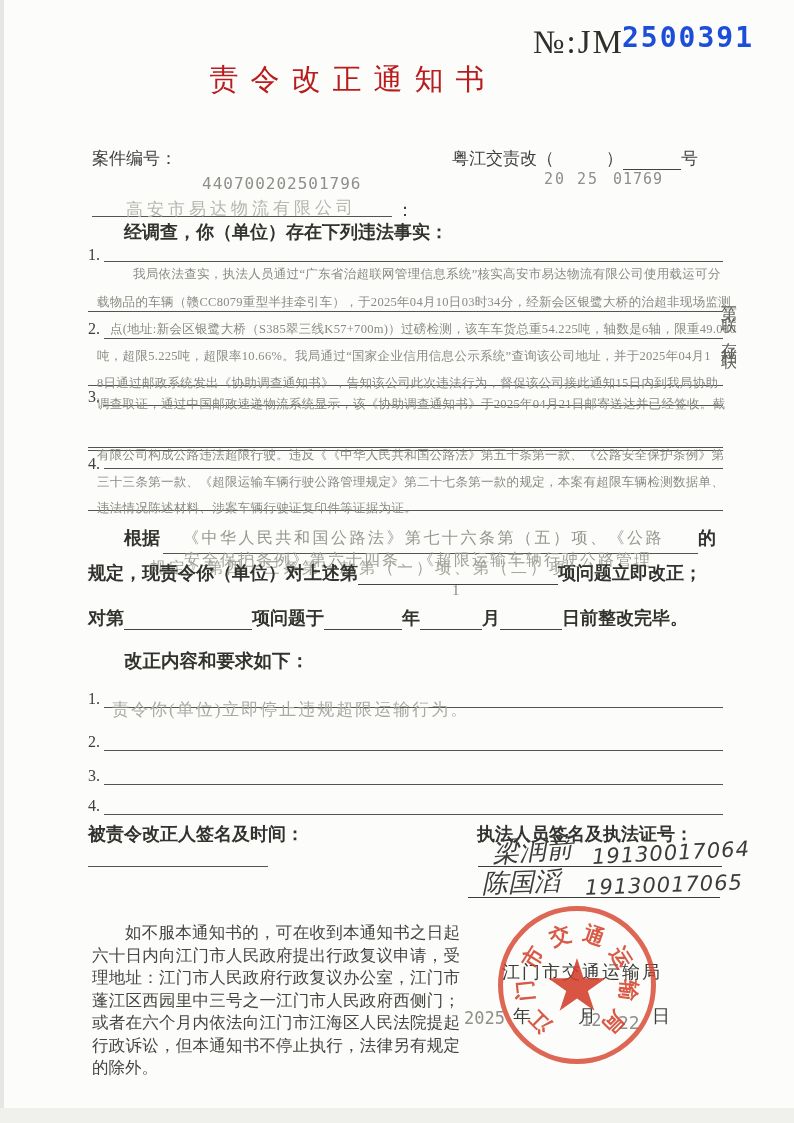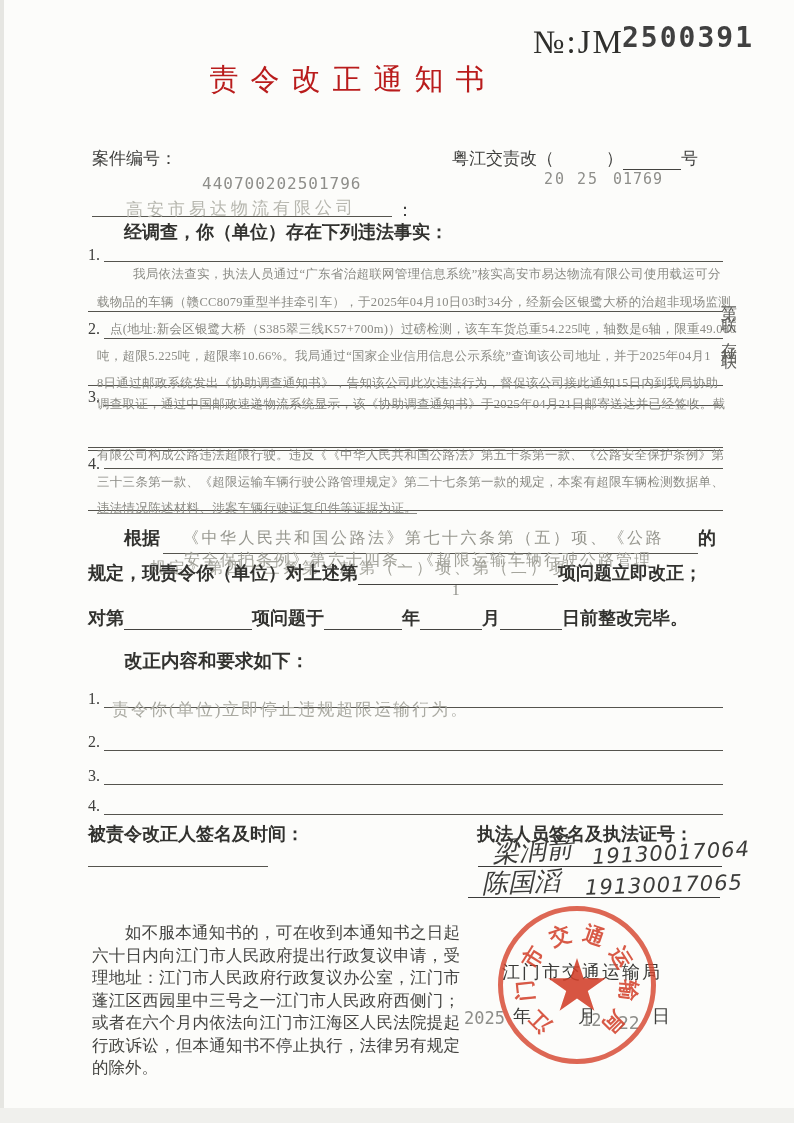--- a/index.html
+++ b/index.html
@@ -3,21 +3,21 @@
 <meta charset="utf-8">
 <style>
   html,body{margin:0;padding:0;}
   body{background:#e9e9e6;font-family:"Liberation Serif","DejaVu Serif",serif;}
   .page{position:relative;width:794px;height:1123px;background:#fcfcfa;overflow:hidden;margin:0 auto;}
   .abs{position:absolute;}
   .printed{font-family:"Liberation Serif","DejaVu Serif",serif;color:#3e3e3c;font-size:17px;white-space:nowrap;}
   .printed-bold{font-weight:600;color:#32322f;}
   .typedcn{font-family:"Liberation Serif","DejaVu Serif",serif;color:#8a8a84;white-space:nowrap;}
   .typednum{font-family:"DejaVu Sans Mono","Liberation Mono",monospace;color:#8e8e8a;white-space:nowrap;}
-  .stampred{font-family:"DejaVu Sans Mono","Liberation Mono",monospace;color:#404040;font-weight:bold;white-space:nowrap;}
+  .stampred{font-family:"DejaVu Sans Mono","Liberation Mono",monospace;color:#1d4ed8;font-weight:bold;white-space:nowrap;}
   .rule{position:absolute;height:0;border-bottom:1px solid #55544e;}
   .blankline{display:inline-block;border-bottom:1px solid #444340;height:18px;vertical-align:bottom;}
   .hand{font-family:"DejaVu Sans","Liberation Sans",sans-serif;font-style:italic;color:#3c3c3a;white-space:nowrap;}
   .edge-left{position:absolute;left:0;top:0;width:4px;height:1123px;background:#e6e6e2;}
   .edge-bottom{position:absolute;left:0;top:1108px;width:794px;height:15px;background:#f0f0ed;}
   .title{position:absolute;left:0;top:60px;width:706px;text-align:center;font-size:29px;letter-spacing:12px;color:#b91c1c;}
   .factline{font-size:12.5px;letter-spacing:.3px;}
   .side-label{position:absolute;left:718px;top:294px;writing-mode:vertical-rl;font-size:16px;letter-spacing:5px;color:#5c5c58;font-family:"Liberation Serif","DejaVu Serif",serif;}
   
   .seal{position:absolute;left:498px;top:906px;width:148px;height:148px;border:5px solid rgba(214,69,47,.82);border-radius:50%;z-index:5;pointer-events:none;}
@@ -76,21 +76,21 @@
   <div class="rule" style="left:88px;top:510px;width:635px;"></div>
 
   <div class="abs typedcn factline" style="left:133px;top:266px;">我局依法查实，执法人员通过“广东省治超联网管理信息系统”核实高安市易达物流有限公司使用载运可分</div>
   <div class="abs typedcn factline" style="left:97px;top:294px;">载物品的车辆（赣CC8079重型半挂牵引车），于2025年04月10日03时34分，经新会区银鹭大桥的治超非现场监测</div>
   <div class="abs typedcn factline" style="left:110px;top:321px;">点(地址:新会区银鹭大桥（S385翠三线K57+700m)）过磅检测，该车车货总重54.225吨，轴数是6轴，限重49.000</div>
   <div class="abs typedcn factline" style="left:97px;top:348px;">吨，超限5.225吨，超限率10.66%。我局通过“国家企业信用信息公示系统”查询该公司地址，并于2025年04月1</div>
   <div class="abs typedcn factline" style="left:97px;top:375px;">8日通过邮政系统发出《协助调查通知书》，告知该公司此次违法行为，督促该公司接此通知15日内到我局协助</div>
   <div class="abs typedcn factline" style="left:97px;top:396px;">调查取证，通过中国邮政速递物流系统显示，该《协助调查通知书》于2025年04月21日邮寄送达并已经签收。截</div>
   <div class="abs typedcn factline" style="left:97px;top:447px;">有限公司构成公路违法超限行驶。违反《《中华人民共和国公路法》第五十条第一款、《公路安全保护条例》第</div>
   <div class="abs typedcn factline" style="left:97px;top:474px;">三十三条第一款、《超限运输车辆行驶公路管理规定》第二十七条第一款的规定，本案有超限车辆检测数据单、</div>
-  <div class="abs typedcn factline" style="left:97px;top:500px;text-decoration:underline;">违法情况陈述材料、涉案车辆行驶证复印件等证据为证。</div>
+  <div class="abs typedcn factline" style="left:97px;top:500px;">违法情况陈述材料、涉案车辆行驶证复印件等证据为证。</div>
 
   <div class="abs printed printed-bold" style="left:124px;top:526px;font-size:18px;">根据</div>
   <div class="rule" style="left:163px;top:553px;width:535px;"></div>
   <div class="abs typedcn" style="left:183px;top:528px;font-size:16px;letter-spacing:2.5px;color:#96968e;">《中华人民共和国公路法》第七十六条第（五）项、《公路</div>
   <div class="abs printed printed-bold" style="left:698px;top:526px;font-size:18px;">的</div>
   <div class="abs typedcn" style="left:184px;top:550px;font-size:16px;letter-spacing:2px;color:#a0a098;">安全保护条例》第六十四条、《超限运输车辆行驶公路管理</div>
   <div class="abs typedcn" style="left:150px;top:558px;font-size:16px;letter-spacing:3px;color:#a5a59d;z-index:1;">规定》第四十三条第一款第（一）项、第（二）项</div>
   <div class="abs printed printed-bold" style="left:88px;top:561px;font-size:18px;z-index:2;">
     <span>规定，现责令你（单位）对上述第</span><span class="blankline" style="width:200px;"></span><span>项问题立即改正；</span>
   </div>

